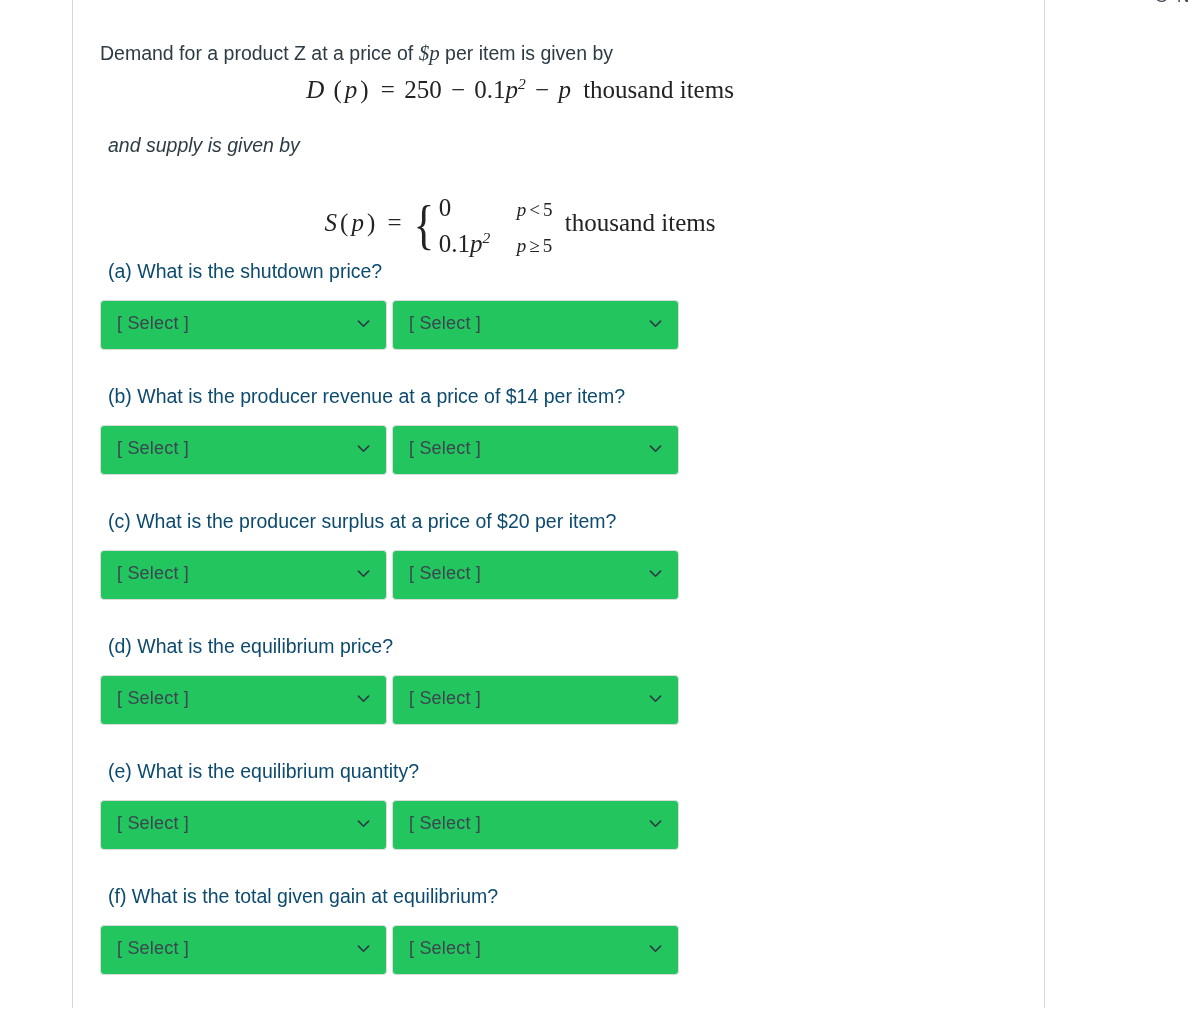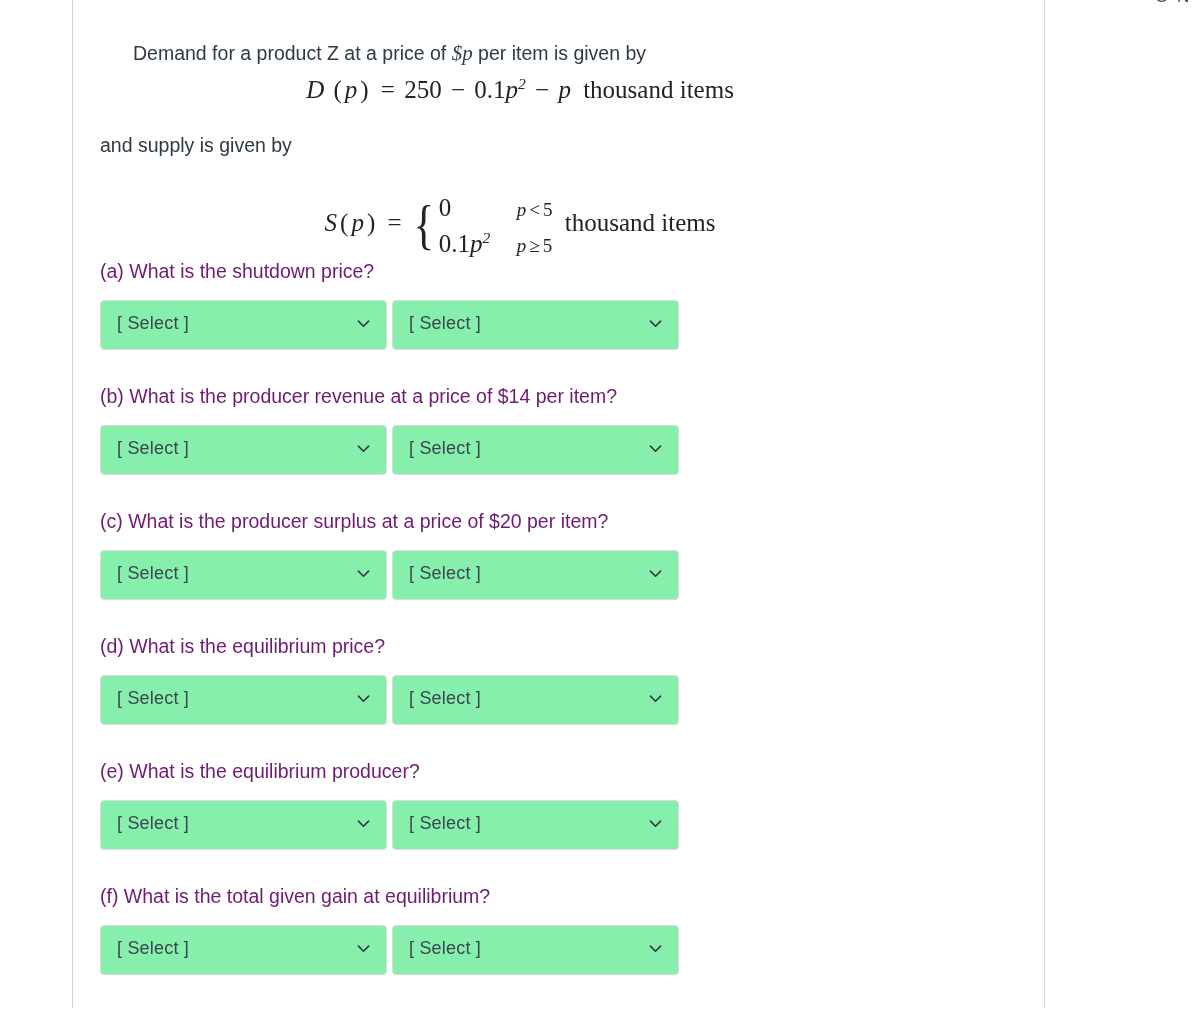--- a/index.html
+++ b/index.html
@@ -47,22 +47,22 @@
     top: 0;
     width: 900px;
   }
 
   .para {
     font-size: 19.5px;
     line-height: 1.5;
     color: #2d3b45;
     margin: 0;
   }
-  .para.intro   { position: absolute; top: 38px;  left: 0; margin-left: 33px; }
-  .para.supply  { position: absolute; top: 131px; left: 0; }
+  .para.intro   { position: absolute; top: 38px;  left: 0; }
+  .para.supply  { position: absolute; top: 131px; left: 8px; font-style: italic; }
 
   .mathvar {
     font-family: "Liberation Serif", serif;
     font-style: italic;
     font-size: 21px;
   }
 
   
   .display-math {
     position: absolute;
@@ -115,38 +115,38 @@
     display: flex;
     align-items: baseline;
     line-height: 1.42;
   }
   .case-val  { min-width: 78px; font-size: 25px; }
   .case-cond { font-size: 19px; }
 
   
   .question {
     position: absolute;
-    left: 0;
+    left: 8px;
     font-size: 19.5px;
     line-height: 1.4;
-    color: #701a75;
+    color: #0c4a6e;
     white-space: nowrap;
   }
 
   
   .select-row {
     position: absolute;
     left: 0;
     display: flex;
     gap: 5px;
   }
   .select-box {
     box-sizing: border-box;
     height: 50px;
-    background: #86efac;
+    background: #22c55e;
     border: 1px solid #dcdcdc;
     border-radius: 4px;
     display: flex;
     align-items: center;
     justify-content: space-between;
     padding: 0 14px 4px 16px;
     cursor: pointer;
   }
   .select-box.first  { width: 287px; }
   .select-box.second { width: 287px; }
@@ -287,21 +287,21 @@
     <div class="select-box second">
       <span class="select-label">[ Select ]</span>
       <span class="chevron">
           <svg width="17" height="17" viewBox="0 0 17 17">
             <path d="M3.4 6.1 L8.5 11.2 L13.6 6.1" fill="none" stroke="#2d3b45" stroke-width="1.6" stroke-linecap="round" stroke-linejoin="round"></path>
           </svg>
         </span>
     </div>
   </div>
 
-  <div class="question" style="top:758px">(e) What is the equilibrium producer?</div>
+  <div class="question" style="top:758px">(e) What is the equilibrium quantity?</div>
   <div class="select-row" style="top:800px">
     <div class="select-box first">
       <span class="select-label">[ Select ]</span>
       <span class="chevron">
           <svg width="17" height="17" viewBox="0 0 17 17">
             <path d="M3.4 6.1 L8.5 11.2 L13.6 6.1" fill="none" stroke="#2d3b45" stroke-width="1.6" stroke-linecap="round" stroke-linejoin="round"></path>
           </svg>
         </span>
     </div>
     <div class="select-box second">

